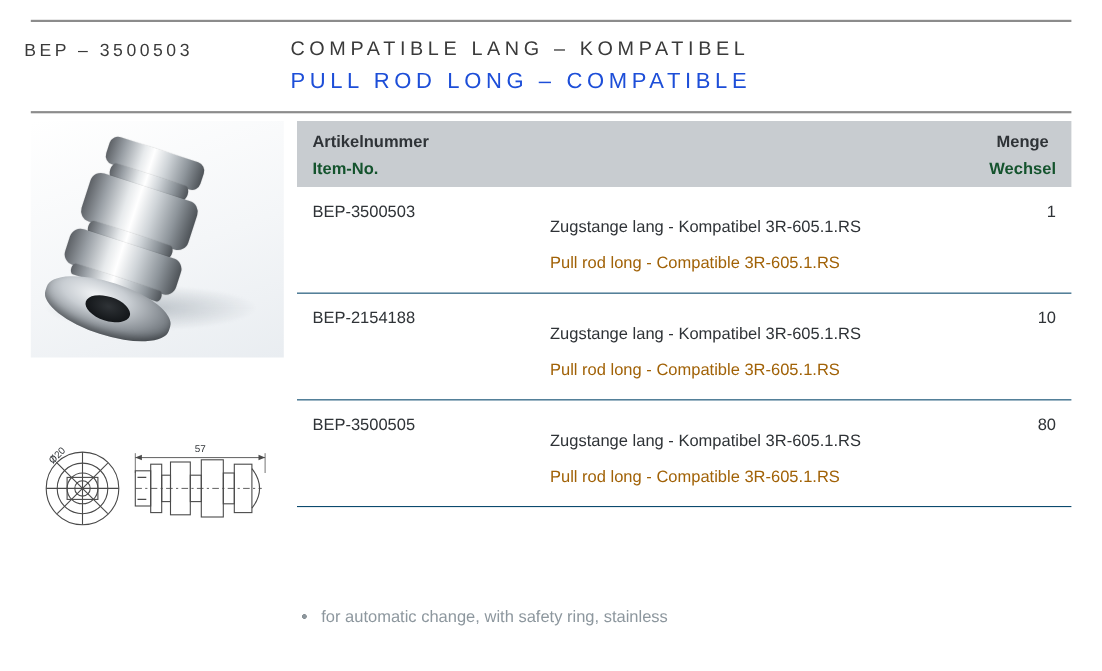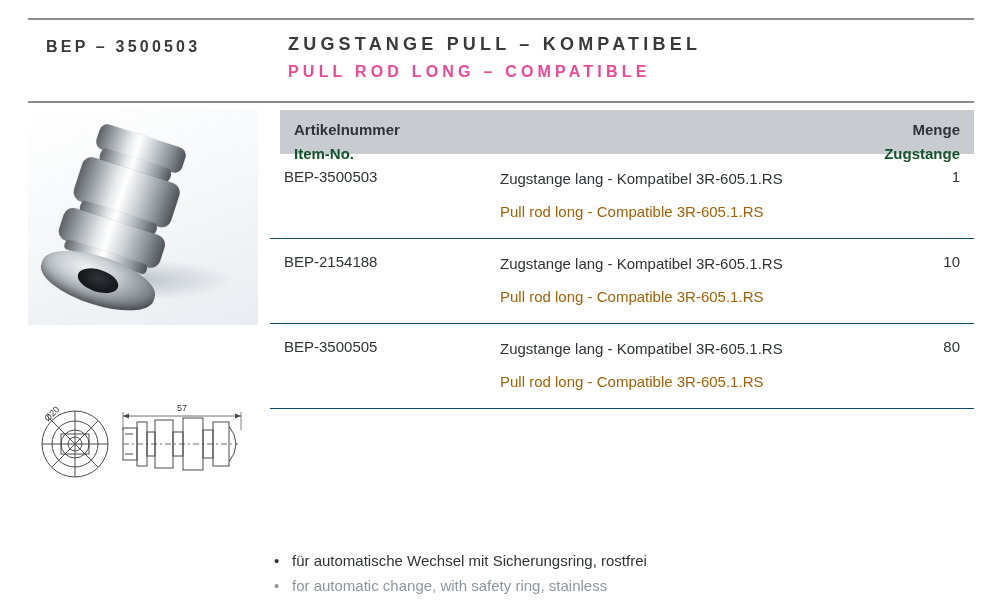--- a/index.html
+++ b/index.html
@@ -27,25 +27,24 @@
     position: absolute;
     left: 28px;
     top: 18px;
     width: 946px;
     height: 2px;
     background: #8c8c8c;
   }
 
   .header {
     position: absolute;
-    left: 40px;
+    left: 16px;
     top: 30px;
     width: 946px;
     height: 68px;
-    font-weight: bold;
   }
 
   .header-code {
     position: absolute;
     left: 6px;
     top: 8px;
     font-size: 16px;
     letter-spacing: 3.2px;
     color: #3a3a3a;
     white-space: nowrap;
@@ -59,23 +58,23 @@
 
   .title-de {
     font-size: 18px;
     letter-spacing: 4.2px;
     color: #3a3a3a;
     white-space: nowrap;
   }
 
   .title-en {
     margin-top: 8px;
-    font-size: 16px;
+    font-size: 20px;
     letter-spacing: 4.2px;
-    color: #ec4899;
+    color: #1d4ed8;
     white-space: nowrap;
   }
 
   .header-rule {
     position: absolute;
     left: 28px;
     top: 101px;
     width: 946px;
     height: 2px;
     background: #8c8c8c;
@@ -173,55 +172,55 @@
   
   .table {
     position: absolute;
     left: 270px;
     top: 110px;
     width: 704px;
   }
 
   .thead {
     background: #c8ccd0;
-    height: 44px;
+    height: 60px;
     position: relative;
-    margin-left: 10px;
   }
   .th {
     position: absolute;
     font-size: 15px;
     font-weight: bold;
     line-height: 24px;
   }
   .th .de { color: #2f3337; }
   .th .en { color: #14532d; }
   .th-item { left: 14px; top: 8px; }
   .th-desc { left: 230px; top: 8px; }
-  .th-qty  { right: 14px; top: 8px; text-align: right; }
+  .th-qty  { right: 14px; top: 8px; text-align: center; }
 
   .row {
     position: relative;
     padding: 14px 0 16px 0;
     border-bottom: 1px solid #0c4a6e;
   }
   .row:last-child { border-bottom: 1px solid #0c4a6e; }
 
   .cell-item {
     position: absolute;
     left: 14px;
     top: 14px;
     font-size: 15px;
     color: #2f3337;
   }
   .cell-desc {
     margin-left: 230px;
     width: 400px;
     font-size: 15px;
     line-height: 21px;
+    margin-top: 12px;
   }
   .desc-de { color: #2f3337; }
   .desc-en { color: #a16207; margin-top: 12px; }
   .cell-qty {
     position: absolute;
     right: 14px;
     top: 14px;
     font-size: 15px;
     color: #2f3337;
     text-align: right;
@@ -251,21 +250,21 @@
 </head>
 <body>
 
 <div class="page">
 
   <div class="top-rule"></div>
 
   <div class="header">
     <div class="header-code">BEP – 3500503</div>
     <div class="header-titles">
-      <div class="title-de">ZUGSTANGE PULL – KOMPATIBEL</div>
+      <div class="title-de">COMPATIBLE LANG – KOMPATIBEL</div>
       <div class="title-en">PULL ROD LONG – COMPATIBLE</div>
     </div>
   </div>
 
   <div class="header-rule"></div>
 
   <div class="left-col">
 
     <div class="photo">
       <div class="photo-bg"></div>
@@ -326,21 +325,21 @@
 
   <div class="table">
 
     <div class="thead">
       <div class="th th-item">
         <div class="de">Artikelnummer</div>
         <div class="en">Item-No.</div>
       </div>
       <div class="th th-qty">
         <div class="de">Menge</div>
-        <div class="en">Zugstange</div>
+        <div class="en">Wechsel</div>
       </div>
     </div>
 
     <div class="row">
       <div class="cell-item">BEP-3500503</div>
       <div class="cell-desc">
         <div class="desc-de">Zugstange lang - Kompatibel 3R-605.1.RS</div>
         <div class="desc-en">Pull rod long - Compatible 3R-605.1.RS</div>
       </div>
       <div class="cell-qty">1</div>
@@ -362,21 +361,20 @@
         <div class="desc-en">Pull rod long - Compatible 3R-605.1.RS</div>
       </div>
       <div class="cell-qty">80</div>
     </div>
 
   </div>
 
   <div class="notes">
     <div class="note note-de">
       <span class="bullet">•</span>
-      <span>für automatische Wechsel mit Sicherungsring, rostfrei</span>
     </div>
     <div class="note note-en">
       <span class="bullet">•</span>
       <span>for automatic change, with safety ring, stainless</span>
     </div>
   </div>
 
 </div>
 
 </body></html>

